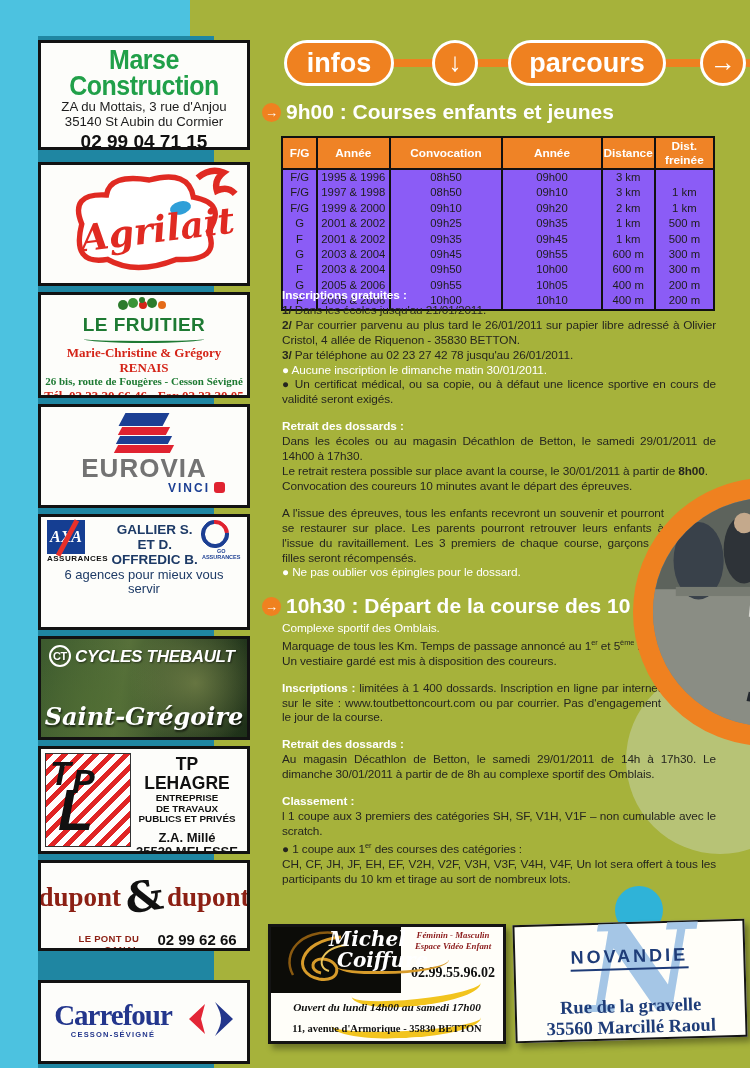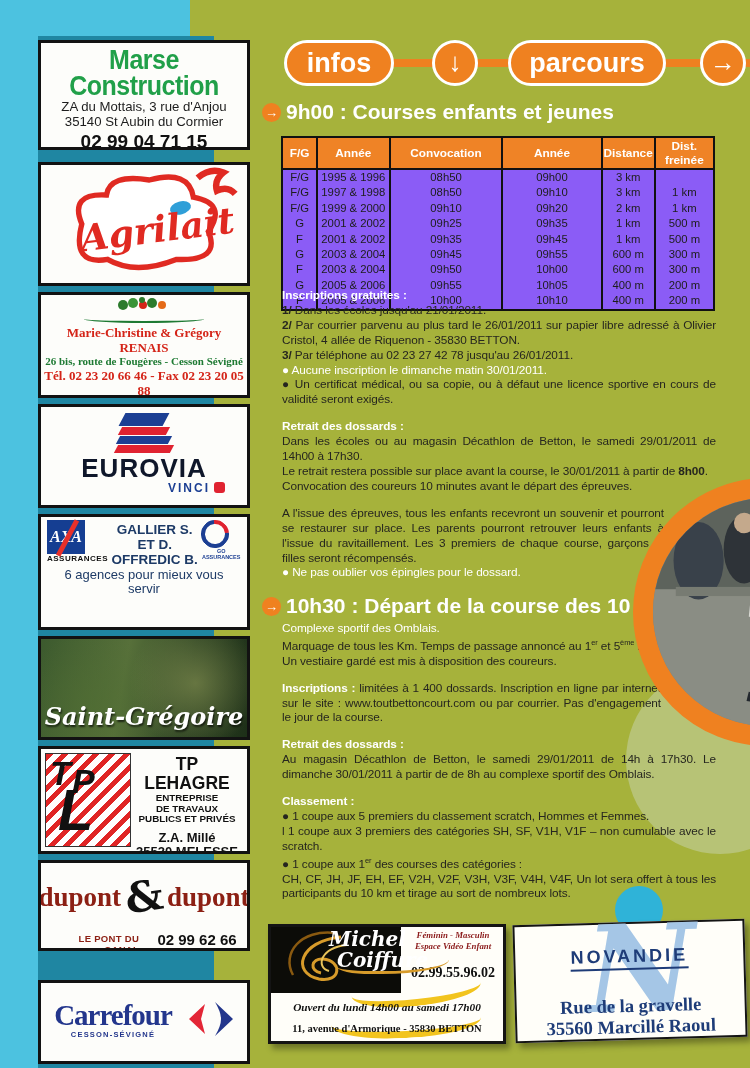--- a/index.html
+++ b/index.html
@@ -28,21 +28,21 @@
   .ad-agrilait{top:162px;height:124px;}
   .ad-fruitier{top:292px;height:106px;text-align:center;}
   .fruit-name{color:#1e7a33;font-weight:bold;font-size:19px;letter-spacing:.5px;line-height:20px;}
   .fruit-underline{width:120px;height:6px;border-bottom:2px solid #1e7a33;border-radius:50%;margin:0 auto 2px auto;}
   .fruit-owners{color:#d42418;font-family:"Liberation Serif",serif;font-weight:bold;font-size:13px;line-height:15px;}
   .fruit-addr{color:#1e7a33;font-family:"Liberation Serif",serif;font-weight:bold;font-size:11px;line-height:13px;}
   .fruit-tel{color:#d42418;font-family:"Liberation Serif",serif;font-weight:bold;font-size:13px;line-height:15px;}
   .ad-eurovia{top:404px;height:104px;text-align:center;}
   .ev-stack{width:60px;margin:6px auto 2px auto;}
   .ev-layer{height:8px;margin:1px auto 0 auto;transform:skewX(-28deg);}
-  .ev-name{color:#0f172a;font-weight:bold;font-size:26px;letter-spacing:1px;line-height:26px;}
+  .ev-name{color:#737373;font-weight:bold;font-size:26px;letter-spacing:1px;line-height:26px;}
   .ev-vinci{color:#1c3f93;font-weight:bold;font-size:12px;letter-spacing:2px;text-align:right;
     padding-right:22px;position:relative;}
   .vinci-mark{display:inline-block;width:11px;height:11px;border-radius:3px;background:#e02330;
     margin-left:4px;vertical-align:-1px;}
   .ad-axa{top:514px;height:116px;padding:3px 6px;}
   .axa-row{display:flex;align-items:flex-start;justify-content:space-between;}
   .axa-logo{width:38px;height:34px;background:#153e92;position:relative;color:#fff;
     font-family:"Liberation Serif",serif;font-style:italic;font-weight:bold;font-size:16px;
     text-align:center;line-height:34px;}
   .axa-logo:after{content:"";position:absolute;left:18px;top:-2px;width:5px;height:40px;
@@ -189,20 +189,21 @@
 
   <div class="ad ad-fruitier">
     <svg viewBox="0 0 70 14" width="70" height="14" style="margin-top:2px;">
       <circle cx="14" cy="8" r="5" fill="#2c7b2c"></circle>
         <circle cx="24" cy="6" r="5" fill="#3b9437"></circle>
       <circle cx="34" cy="8" r="4" fill="#d42418"></circle>
         <circle cx="43" cy="6" r="5" fill="#2c7b2c"></circle>
       <circle cx="53" cy="8" r="4" fill="#e46a18"></circle>
         <circle cx="33" cy="3" r="3" fill="#2c7b2c"></circle>
     </svg>
+    <div class="fruit-name">LE FRUITIER</div>
     <div class="fruit-underline"></div>
     <div class="fruit-owners">Marie-Christine &amp; Grégory RENAIS</div>
     <div class="fruit-addr">26 bis, route de Fougères - Cesson Sévigné</div>
     <div class="fruit-tel">Tél. 02 23 20 66 46 - Fax 02 23 20 05 88</div>
     
   </div>
 
   <div class="ad ad-eurovia">
     <div class="ev-stack">
       <div class="ev-layer" style="background:#1c3f93;height:13px;width:44px;"></div>
@@ -228,20 +229,23 @@
       </div>
       <div>
         <div class="go-logo"></div>
         <div class="go-sub">GO ASSURANCES</div>
       </div>
     </div>
     <div class="axa-tag">6 agences pour mieux vous servir</div>
   </div>
 
   <div class="ad ad-cycles">
+    <div class="cy-top">
+      <span class="cy-ct">CT</span><span>CYCLES THEBAULT</span>
+    </div>
     <div class="cy-city">Saint-Grégoire</div>
   </div>
 
   <div class="ad ad-lehagre">
     <div class="tpl-logo">
       <span class="tpl-t">T</span>
         <span class="tpl-p">P</span>
         <span class="tpl-l">L</span>
     </div>
     <div class="lh-col">
@@ -411,21 +415,20 @@
 
     <div class="blocks" style="left:27px;top:621px;" id="race-blocks">
       <div class="fl" style="width:55px;height:118px;"></div>
     <p class="blk white"><span>Complexe sportif des Omblais.</span></p>
         <p class="blk dark"><span>Marquage de tous les Km. Temps de passage annoncé au 1</span><sup>er</sup><span> et 5</span><sup>ème</sup><span> km.</span></p>
         <p class="blk dark"><span>Un vestiaire gardé est mis à disposition des coureurs.</span></p>
         <p class="blk dark gap"><span class="b w">Inscriptions : </span><span>limitées à 1 400 dossards. Inscription en ligne par internet sur le site : www.toutbettoncourt.com ou par courrier. Pas d'engagement le jour de la course.</span></p>
         <p class="blk label gap"><span>Retrait des dossards :</span></p>
         <p class="blk dark"><span>Au magasin Décathlon de Betton, le samedi 29/01/2011 de 14h à 17h30. Le dimanche 30/01/2011 à partir de de 8h au complexe sportif des Omblais.</span></p>
         <p class="blk label gap"><span>Classement :</span></p>
-        <p class="blk dark"><span>● 1 coupe aux 5 premiers du classement scratch, Hommes et Femmes.</span></p>
         <p class="blk dark"><span>l 1 coupe aux 3 premiers des catégories SH, SF, V1H, V1F – non cumulable avec le scratch.</span></p>
         <p class="blk dark"><span>● 1 coupe aux 1</span><sup>er</sup><span> des courses des catégories :</span></p>
         <p class="blk dark"><span>CH, CF, JH, JF, EH, EF, V2H, V2F, V3H, V3F, V4H, V4F, Un lot sera offert à tous les participants du 10 km et tirage au sort de nombreux lots.</span></p>
       </div>
   </div>
 
   <div class="photo-circle">
     <svg viewBox="0 0 200 200">
       <rect x="0" y="0" width="200" height="200" fill="#8a8d84"></rect>
       <rect x="0" y="0" width="200" height="80" fill="#5d635c"></rect>

